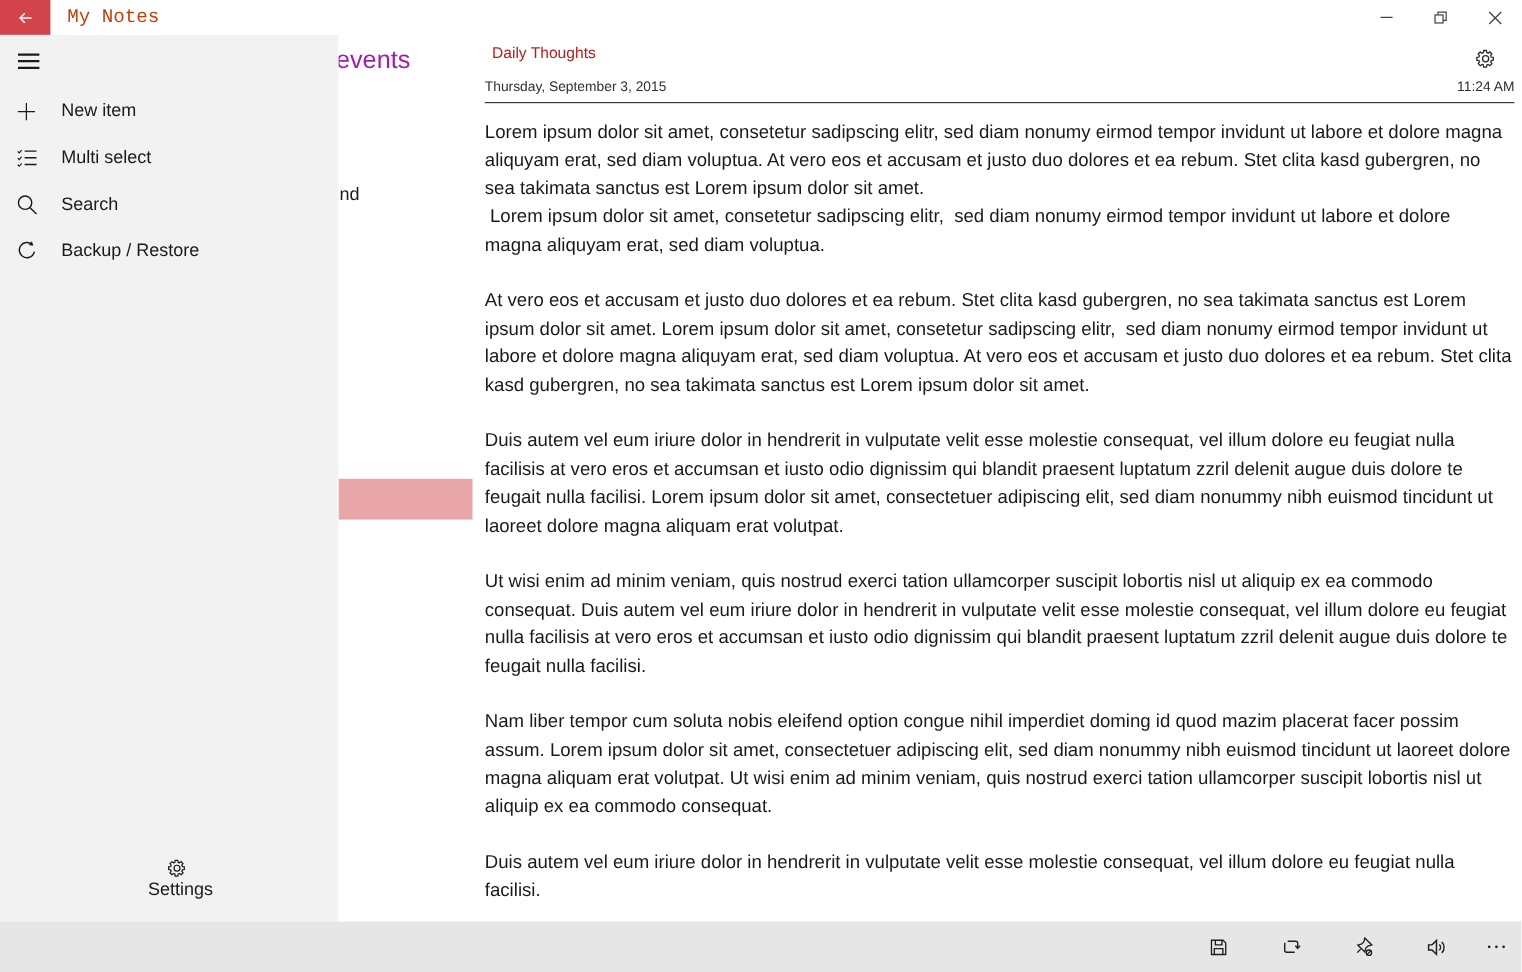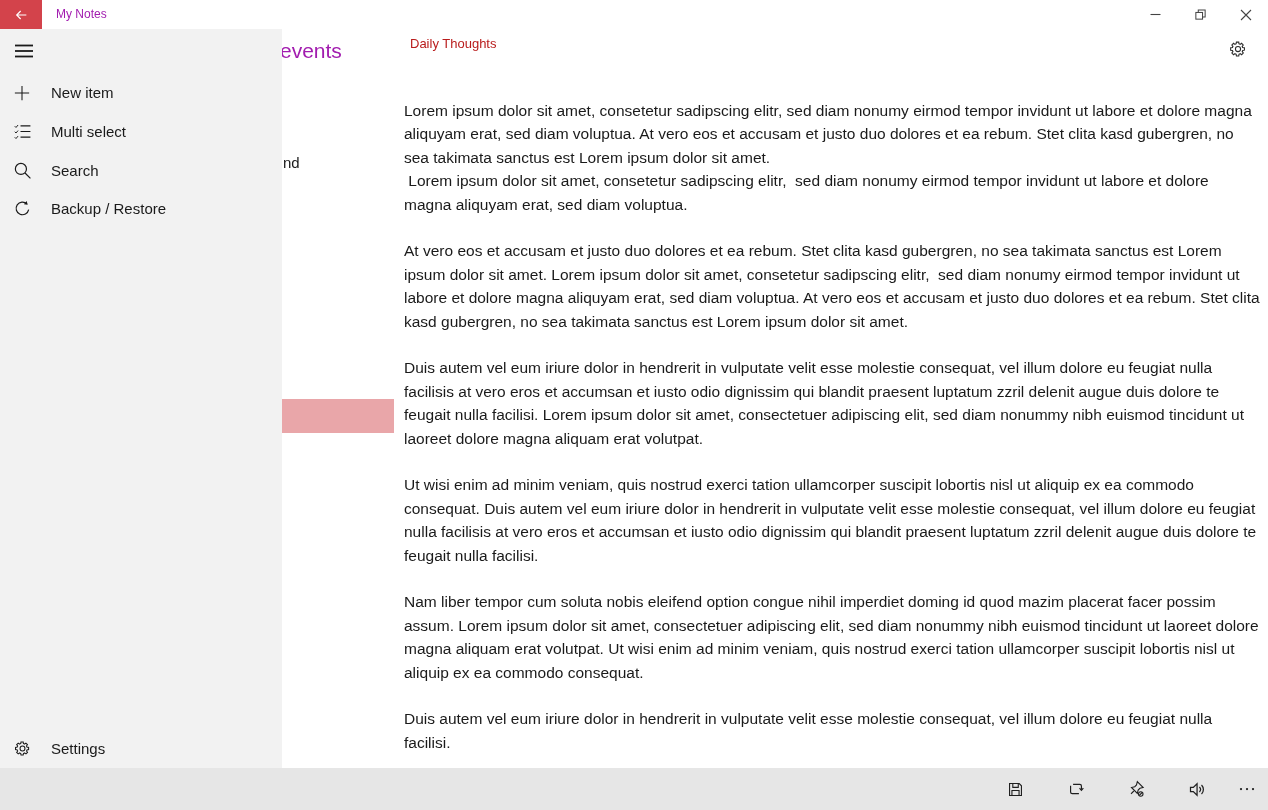--- a/index.html
+++ b/index.html
@@ -2,38 +2,38 @@
 <html><head>
 <meta charset="utf-8">
 <style>
   * { margin:0; padding:0; box-sizing:border-box; }
   html,body { width:1268px; height:810px; overflow:hidden; }
   body { font-family:"Liberation Sans", sans-serif; background:#ffffff; position:relative; color:#1a1a1a; }
 
   
   .titlebar { position:absolute; left:0; top:0; width:1268px; height:29px; background:#ffffff; z-index:50; }
   .back-btn { position:absolute; left:0; top:0; width:42px; height:29px; background:#d3434b; display:flex; align-items:center; justify-content:center; cursor:pointer; }
-  .app-title { position:absolute; left:56px; top:0; height:29px; line-height:29px; font-size:12px; color:#a21caf; }
+  .app-title { position:absolute; left:56px; top:0; height:29px; line-height:29px; font-size:16px; color:#c2410c;font-family:Liberation Mono, monospace; }
   .win-controls { position:absolute; right:0; top:0; height:29px; display:flex; }
   .win-btn { width:45px; height:29px; display:flex; align-items:center; justify-content:center; }
 
   
   .notes-strip { position:absolute; left:282px; top:29px; width:112px; height:739px; background:#ffffff; overflow:hidden; z-index:1; }
   .strip-header { position:absolute; left:-2px; top:10px; font-size:21px; font-weight:400; color:#a21caf; white-space:nowrap; }
   .strip-item-text { position:absolute; left:1px; top:125px; font-size:15px; color:#1a1a1a; white-space:nowrap; }
   .strip-selected { position:absolute; left:0; top:370px; width:112px; height:34px; background:#e9a6a9; }
 
   
   .sidebar { position:absolute; left:0; top:29px; width:282px; height:739px; background:#f2f2f2; z-index:10;padding-left:32px; }
   .hamburger-btn { position:absolute; left:6px; top:6px; width:36px; height:32px; display:flex; align-items:center; justify-content:center; cursor:pointer; }
   .nav-item { position:absolute; left:0; width:282px; height:39px; display:flex; align-items:center; cursor:pointer; }
   .nav-item .nav-icon { width:20px; height:20px; margin-left:12px; display:flex; align-items:center; justify-content:center; }
   .nav-item .nav-label { margin-left:19px; font-size:15px; color:#1a1a1a; }
   .nav-item-0 { top:44px; } .nav-item-1 { top:83px; } .nav-item-2 { top:122px; } .nav-item-3 { top:160px;align-items:center; }
-  .nav-settings { top:700px; }
+  .nav-settings { top:684px;flex-direction:column; }
 
   
   .note-pane { position:absolute; left:394px; top:29px; width:874px; height:739px; background:#ffffff; overflow:hidden; z-index:1; }
   .note-title { position:absolute; left:16px; top:7px; font-size:13px; font-weight:400; color:#b91c1c; }
   .note-gear-btn { position:absolute; right:18px; top:8px; width:24px; height:24px; display:flex; align-items:center; justify-content:center; cursor:pointer; }
   .note-meta { position:absolute; left:10px; top:38px; width:858px; height:19px; border-bottom:1px solid #3a3a3a; display:flex; justify-content:space-between; align-items:flex-start; }
   .note-date, .note-time { font-size:11.5px; color:#2e2e2e; }
   .note-body { position:absolute; left:10px; top:70px; width:856px; font-size:15.5px; line-height:23.4px; color:#1a1a1a; }
   .note-body p { margin:0 0 23.4px 0; white-space:pre-wrap; }
 
@@ -55,20 +55,24 @@
 
 <div class="note-pane">
   <div class="note-title">Daily Thoughts</div>
   <div class="note-gear-btn">
     <span>
       <svg width="20" height="20" viewBox="0 0 24 24" fill="none" stroke="#2b2b2b" stroke-width="1.3">
         <circle cx="12" cy="12" r="3.1"></circle>
         <path d="M19.7 13.4v-2.8l-2.1-.35a5.9 5.9 0 0 0-.57-1.37l1.24-1.74-2-2-1.73 1.25a5.9 5.9 0 0 0-1.38-.57L12.9 3.7h-2.8l-.35 2.12a5.9 5.9 0 0 0-1.37.57L6.64 5.14l-2 2 1.25 1.73a5.9 5.9 0 0 0-.57 1.38l-2.12.35v2.8l2.12.35c.13.48.32.94.57 1.37l-1.25 1.74 2 2 1.74-1.24c.43.25.89.44 1.37.57l.35 2.11h2.8l.35-2.11a5.9 5.9 0 0 0 1.38-.57l1.73 1.24 2-2-1.24-1.73c.25-.44.44-.9.57-1.38z"></path>
       </svg>
     </span>
+  </div>
+  <div class="note-meta">
+    <span class="note-date">Thursday, September 3, 2015</span>
+    <span class="note-time">11:24 AM</span>
   </div>
   <div class="note-body">
     <p>Lorem ipsum dolor sit amet, consetetur sadipscing elitr, sed diam nonumy eirmod tempor invidunt ut labore et dolore magna aliquyam erat, sed diam voluptua. At vero eos et accusam et justo duo dolores et ea rebum. Stet clita kasd gubergren, no sea takimata sanctus est Lorem ipsum dolor sit amet.
  Lorem ipsum dolor sit amet, consetetur sadipscing elitr,  sed diam nonumy eirmod tempor invidunt ut labore et dolore magna aliquyam erat, sed diam voluptua.</p>
     <p>At vero eos et accusam et justo duo dolores et ea rebum. Stet clita kasd gubergren, no sea takimata sanctus est Lorem ipsum dolor sit amet. Lorem ipsum dolor sit amet, consetetur sadipscing elitr,  sed diam nonumy eirmod tempor invidunt ut labore et dolore magna aliquyam erat, sed diam voluptua. At vero eos et accusam et justo duo dolores et ea rebum. Stet clita kasd gubergren, no sea takimata sanctus est Lorem ipsum dolor sit amet.</p>
     <p>Duis autem vel eum iriure dolor in hendrerit in vulputate velit esse molestie consequat, vel illum dolore eu feugiat nulla facilisis at vero eros et accumsan et iusto odio dignissim qui blandit praesent luptatum zzril delenit augue duis dolore te feugait nulla facilisi. Lorem ipsum dolor sit amet, consectetuer adipiscing elit, sed diam nonummy nibh euismod tincidunt ut laoreet dolore magna aliquam erat volutpat.</p>
     <p>Ut wisi enim ad minim veniam, quis nostrud exerci tation ullamcorper suscipit lobortis nisl ut aliquip ex ea commodo consequat. Duis autem vel eum iriure dolor in hendrerit in vulputate velit esse molestie consequat, vel illum dolore eu feugiat nulla facilisis at vero eros et accumsan et iusto odio dignissim qui blandit praesent luptatum zzril delenit augue duis dolore te feugait nulla facilisi.</p>
     <p>Nam liber tempor cum soluta nobis eleifend option congue nihil imperdiet doming id quod mazim placerat facer possim assum. Lorem ipsum dolor sit amet, consectetuer adipiscing elit, sed diam nonummy nibh euismod tincidunt ut laoreet dolore magna aliquam erat volutpat. Ut wisi enim ad minim veniam, quis nostrud exerci tation ullamcorper suscipit lobortis nisl ut aliquip ex ea commodo consequat.</p>
     <p>Duis autem vel eum iriure dolor in hendrerit in vulputate velit esse molestie consequat, vel illum dolore eu feugiat nulla facilisi.</p>
   </div>

